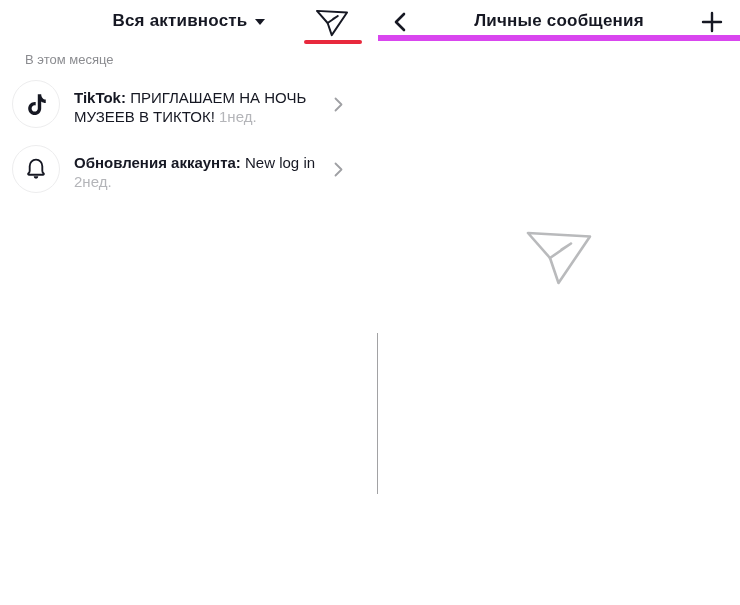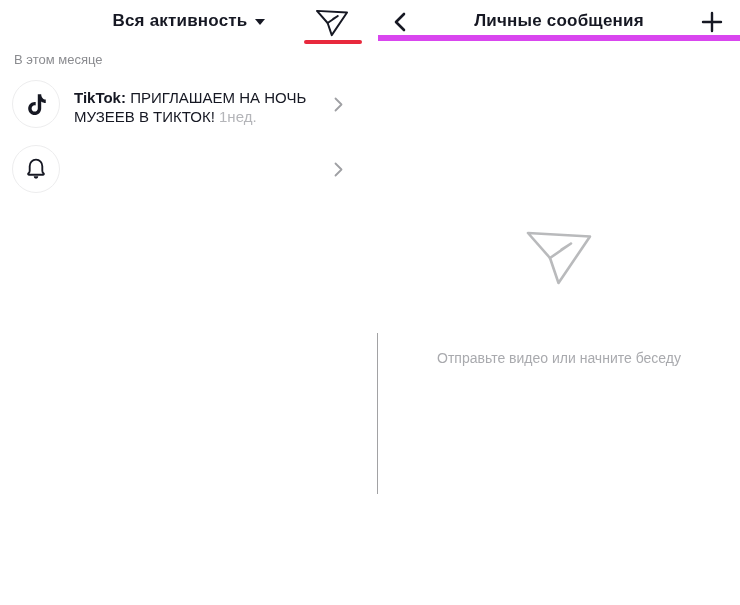--- a/index.html
+++ b/index.html
@@ -22,21 +22,21 @@
     border-left:5px solid transparent;border-right:5px solid transparent;
     border-top:6px solid #161823;transform:translateY(-1px);
   }
   .dm-button{position:absolute;left:316px;top:8px;width:34px;height:32px;cursor:pointer;}
   .dm-button svg{display:block;}
   .dm-tab-indicator{
     position:absolute;left:304px;top:40px;width:58px;height:4px;border-radius:2px;
     background:#E8293D;
   }
   .section-label{
-    position:absolute;left:14px;top:52px;font-size:13px;color:#8b8c90;
+    position:absolute;left:25px;top:52px;font-size:13px;color:#8b8c90;
   }
   .notif-row{position:absolute;left:0;width:377px;height:48px;cursor:pointer;}
   .row-1{top:80px;}
   .row-2{top:145px;}
   .avatar{
     position:absolute;left:12px;top:0;width:48px;height:48px;border-radius:50%;
     background:#fff;border:1px solid #ededee;box-sizing:border-box;
     display:flex;align-items:center;justify-content:center;
   }
   .notif-text{
@@ -112,20 +112,25 @@
       </svg>
     </div>
 
     <div class="notif-row row-2">
       <div class="avatar">
         <svg width="28" height="28" viewBox="0 0 48 48">
           <path d="M24 8c-6.4 0-10.8 4.8-10.8 11.3v7.5c0 2-.8 3.6-2.3 4.7-.9.7-.4 2.3.8 2.3h24.6c1.2 0 1.7-1.6.8-2.3-1.5-1.1-2.3-2.7-2.3-4.7v-7.5C34.8 12.8 30.4 8 24 8z" fill="none" stroke="#161823" stroke-width="3.2" stroke-linejoin="round" stroke-linecap="round"></path>
           <path d="M20 36.5a4 4 0 0 0 8 0z" fill="#161823"></path>
         </svg>
       </div>
+      <div class="notif-text">
+        <span class="b">Обновления аккаунта:</span>
+        <span>New log in</span>
+        <span class="time">2нед.</span>
+      </div>
       <svg class="row-chevron" viewBox="0 0 9 15">
         <path d="M1.5 1.5 L7.5 7.5 L1.5 13.5" fill="none" stroke="#9fa0a4" stroke-width="1.8" stroke-linecap="round" stroke-linejoin="round"></path>
       </svg>
     </div>
   </div>
 
   <div class="panel-divider"></div>
 
   <div class="right-panel">
 
@@ -142,16 +147,15 @@
         </svg>
       </div>
     </div>
 
     <div class="empty-plane">
       <svg width="66" height="56" viewBox="0 0 66 56">
         <path d="M2 3 L64 6.5 L32.5 53 L24 28 Z" fill="none" stroke="#b9babc" stroke-width="2.6" stroke-linejoin="round"></path>
         <path d="M24 28 L45 13.5 L35.5 19.5" fill="none" stroke="#b9babc" stroke-width="2.6" stroke-linejoin="round" stroke-linecap="round"></path>
       </svg>
     </div>
-    <div class="empty-subtitle">Отправьте видео или начните беседу</div>
   </div>
 
 </div>
 
 </body></html>

